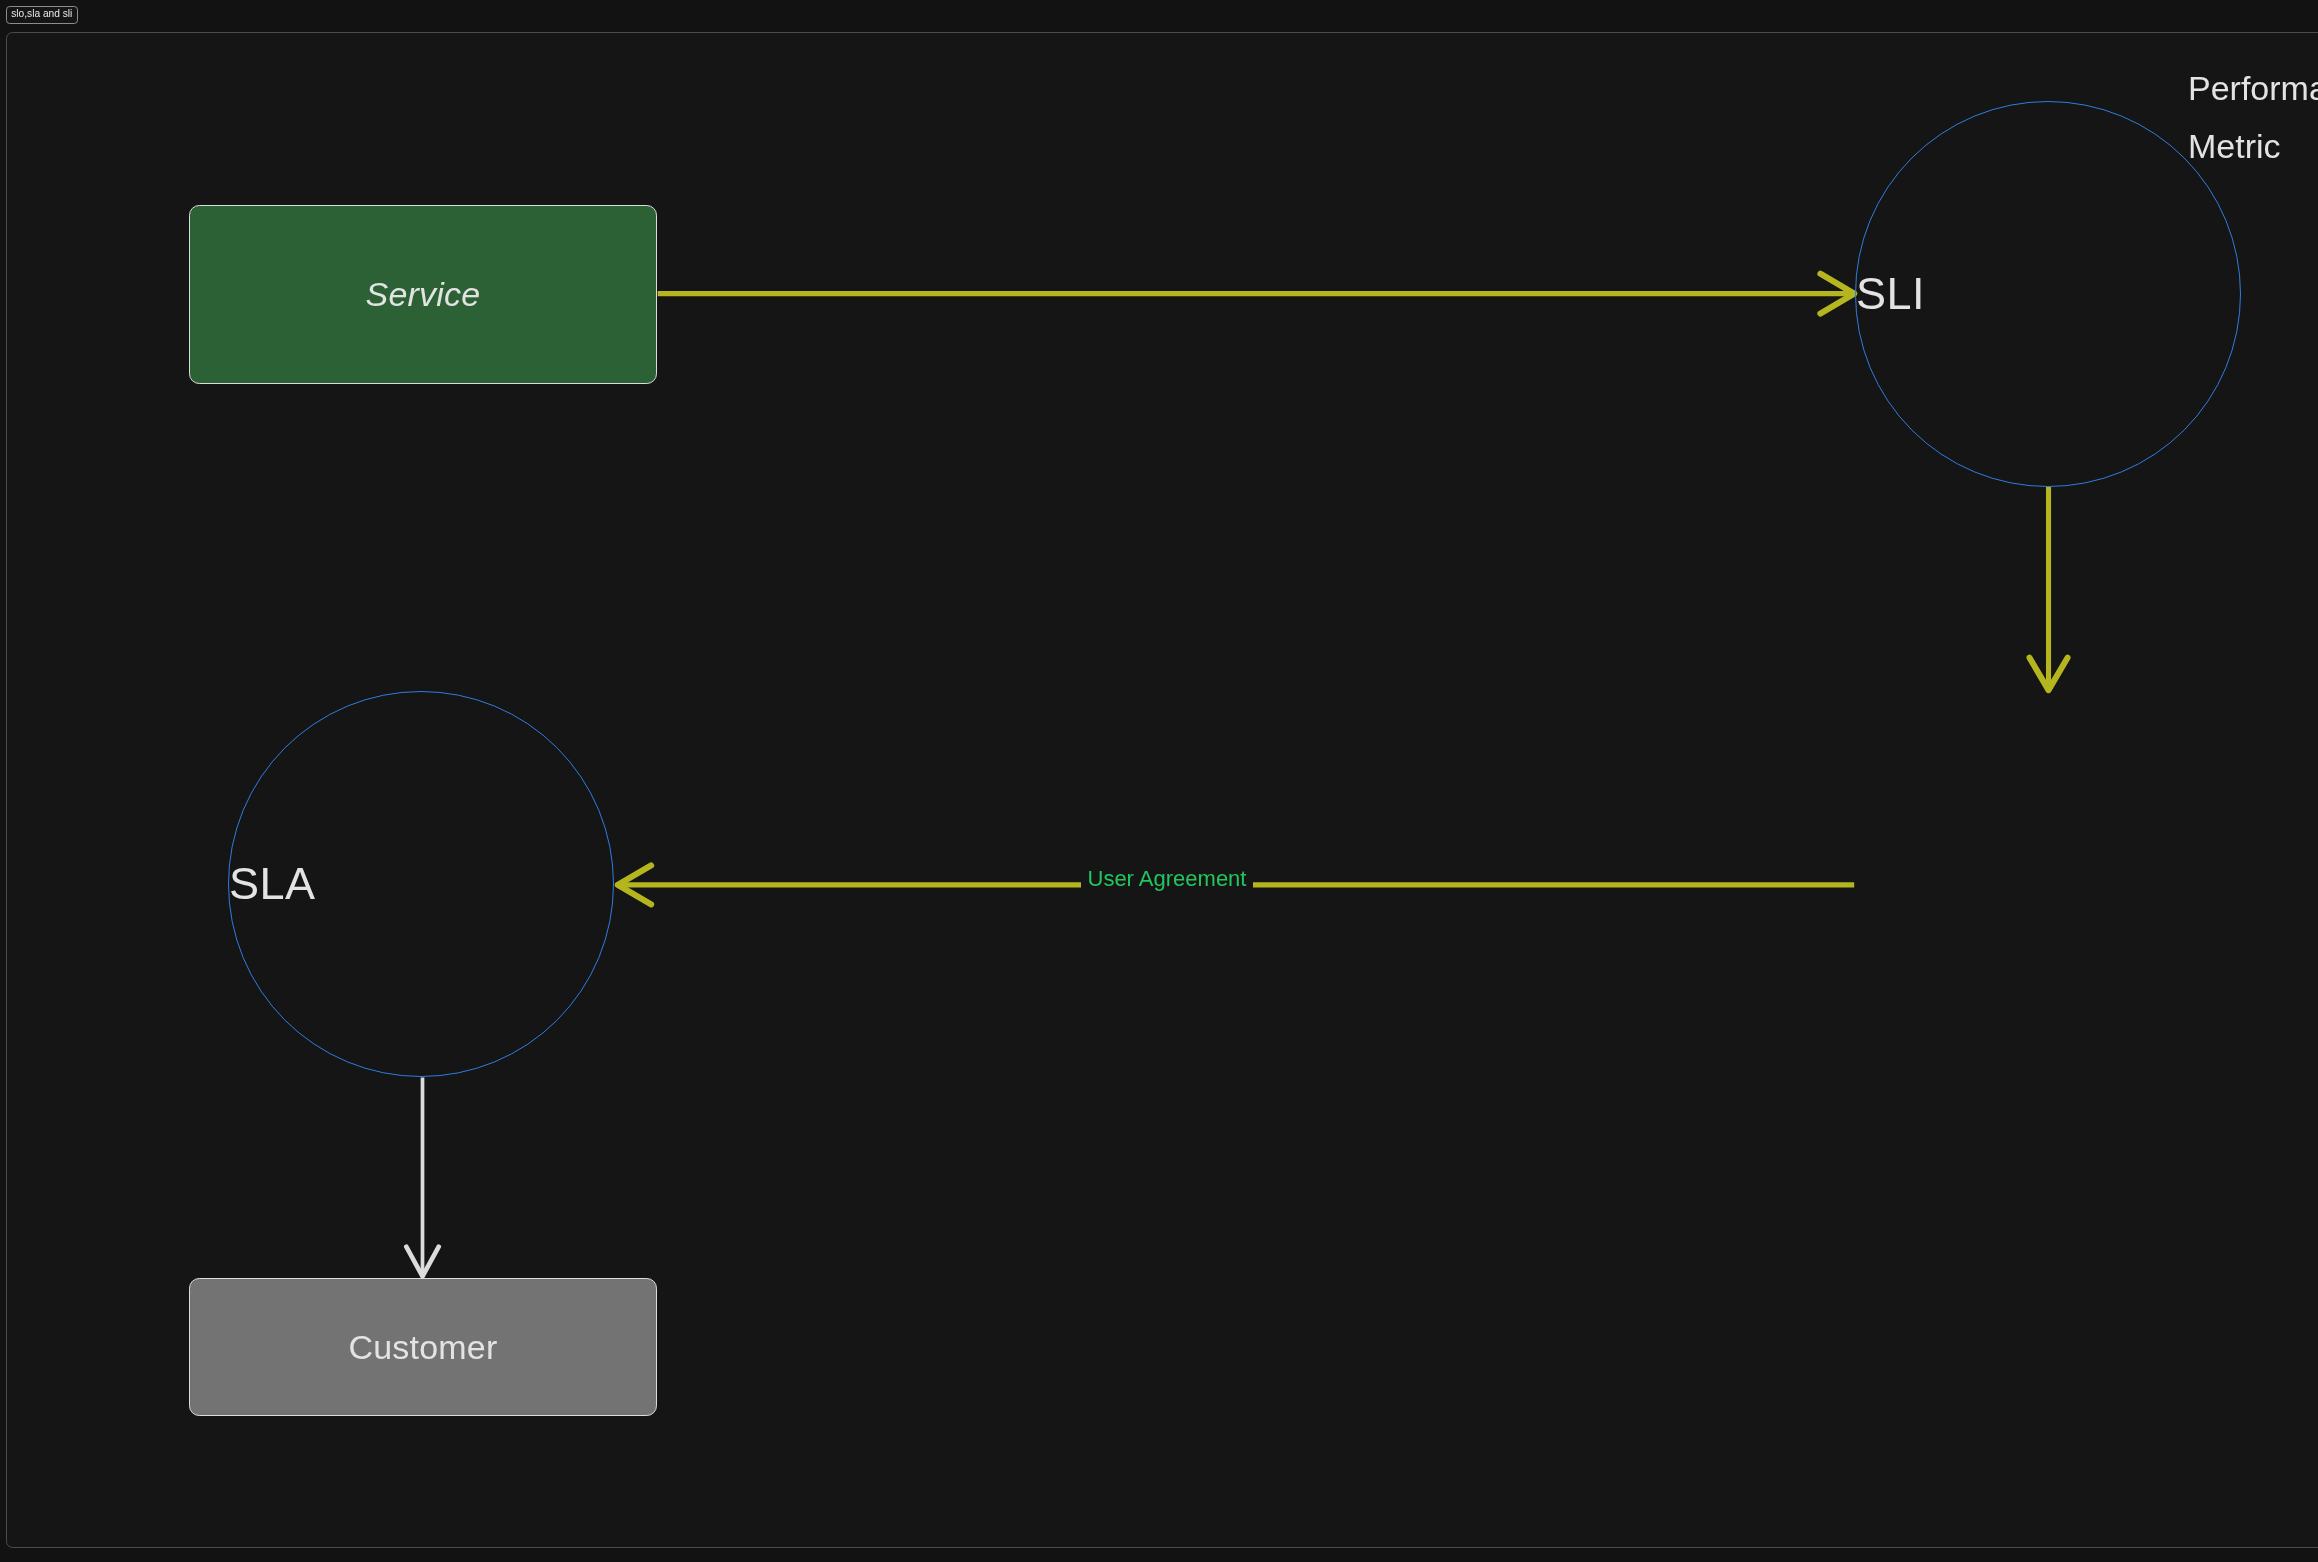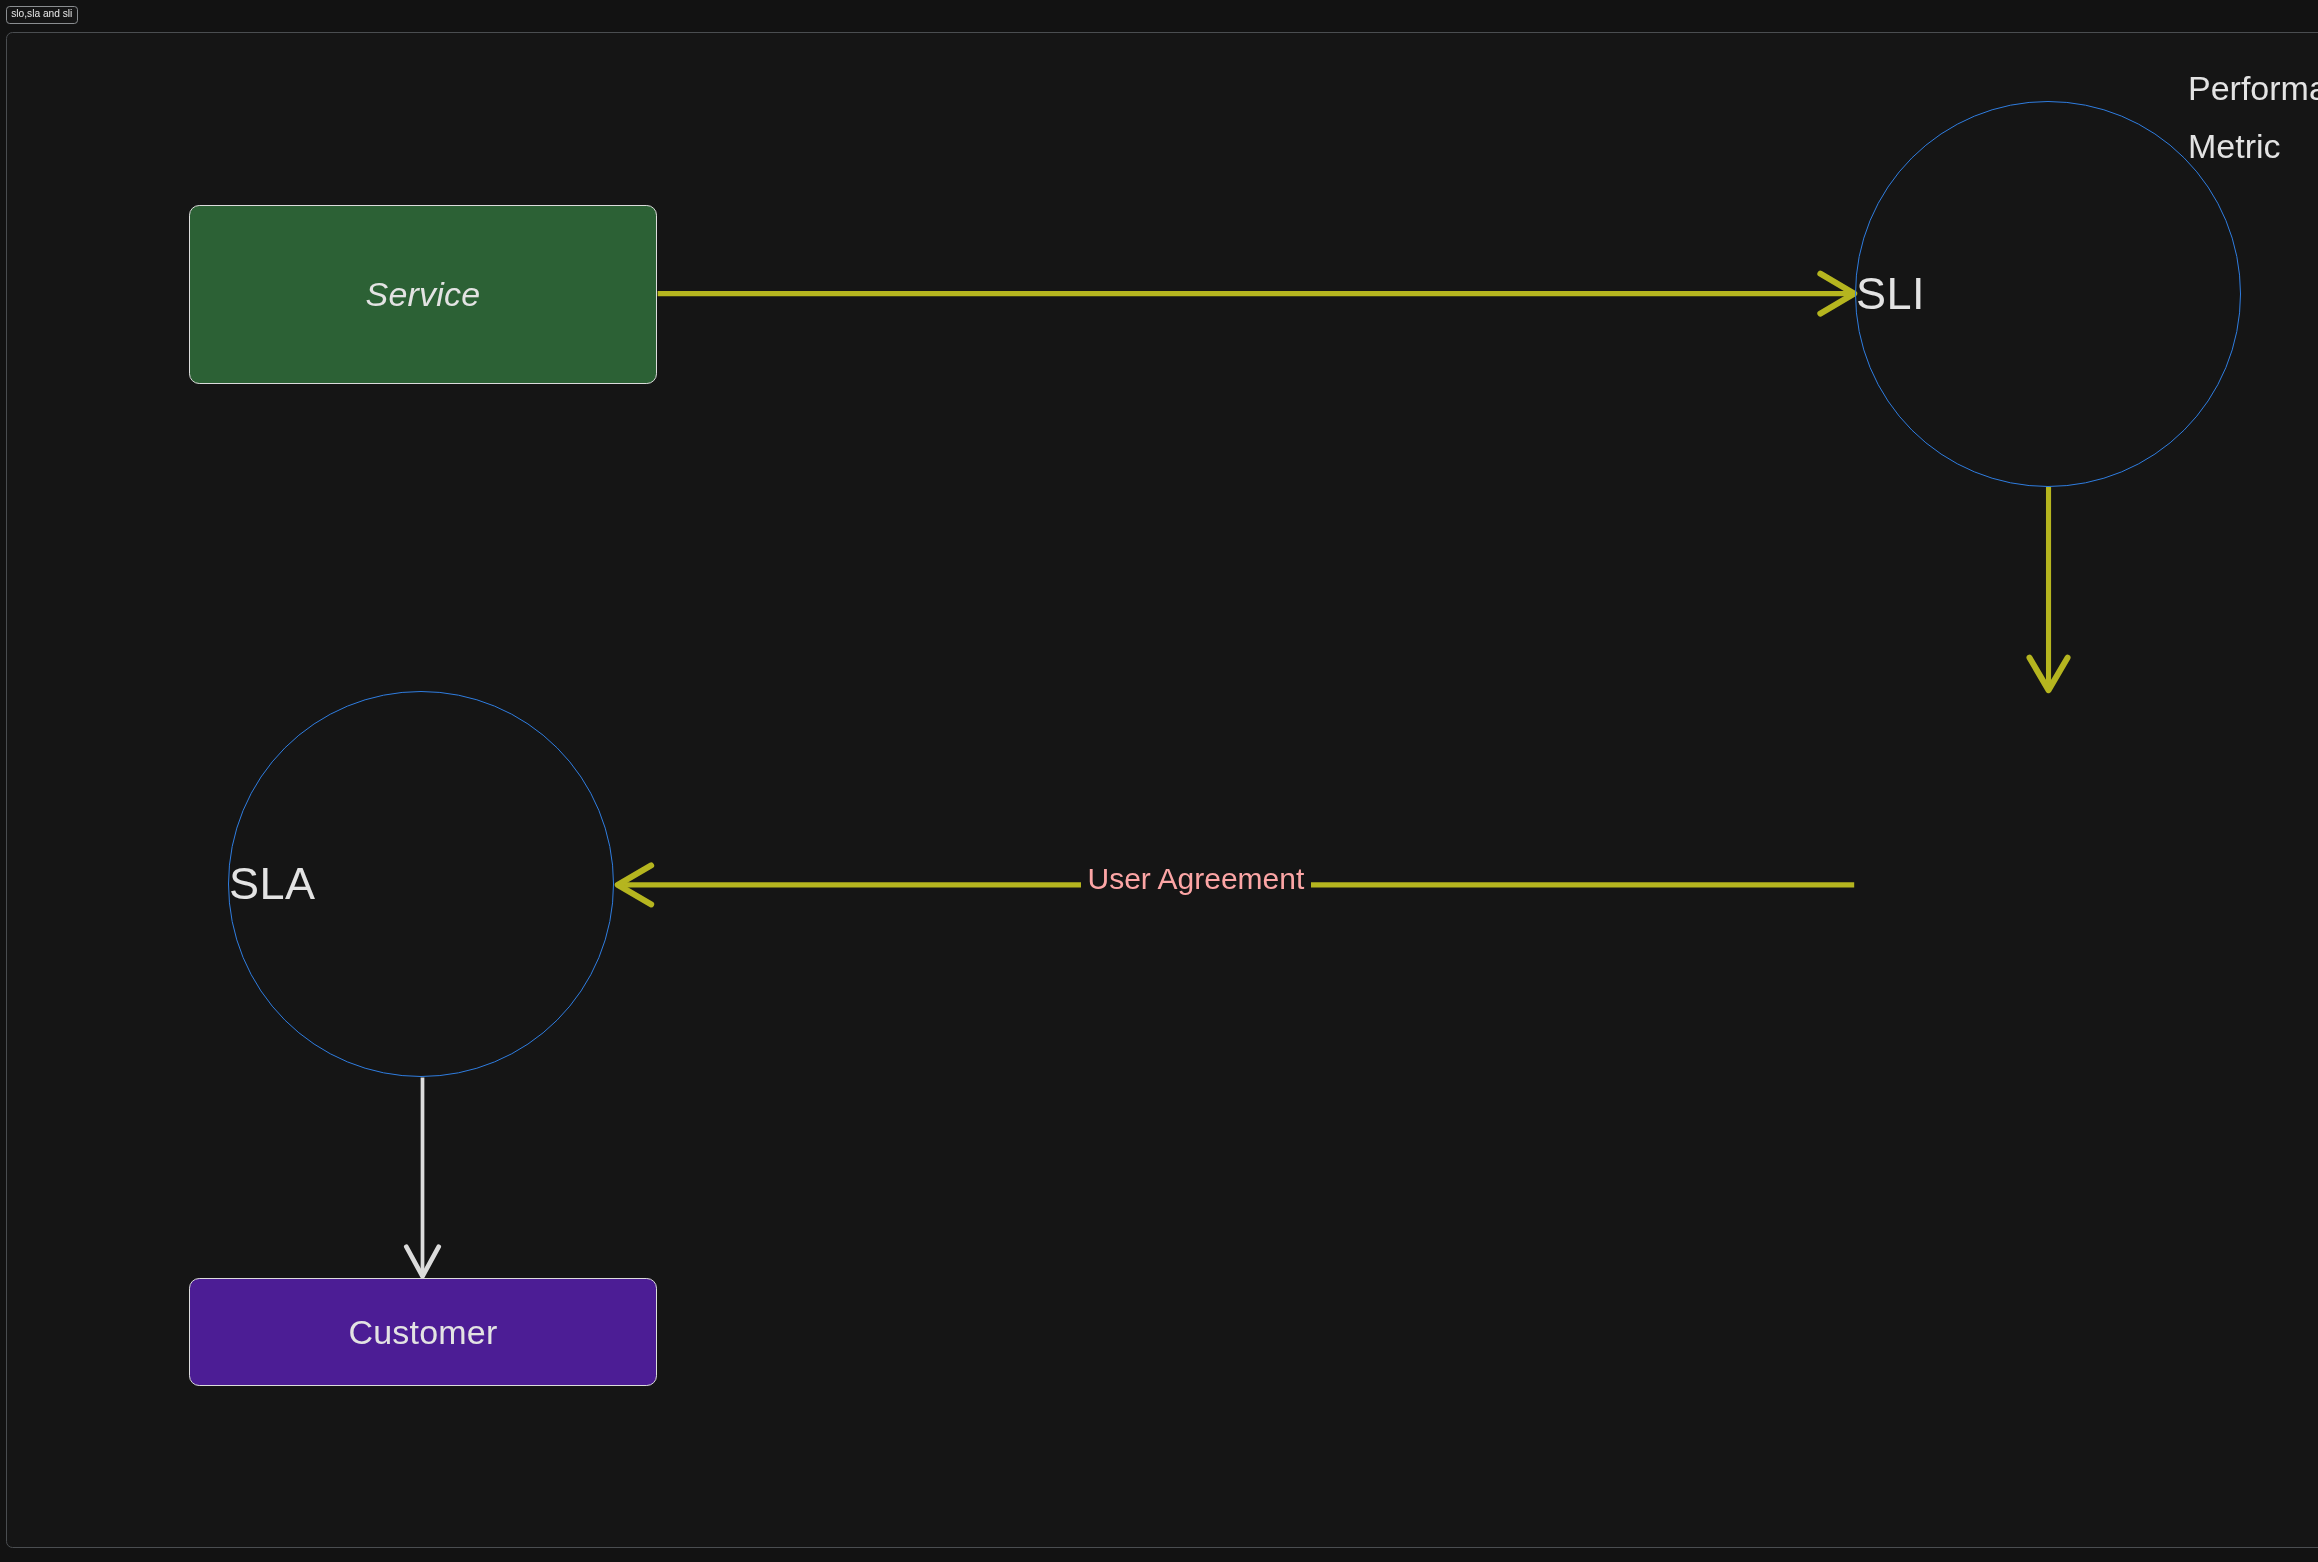--- a/index.html
+++ b/index.html
@@ -78,22 +78,22 @@
     white-space: nowrap;
   }
   #node-service {
     left: 189px; top: 205px;
     width: 468px; height: 179px;
     background: #2c6135;
     font-style: italic;
   }
   #node-customer {
     left: 189px; top: 1278px;
-    width: 468px; height: 108px;
-    background: #4c1d95;
+    width: 468px; height: 138px;
+    background: #737373;
   }
 
   
   .circle-node {
     position: absolute;
     box-sizing: border-box;
     border: 1.9px solid #2f7de0;
     border-radius: 50%;
     background: transparent;
     display: flex;
@@ -132,23 +132,23 @@
     line-height: 58px;
   }
   #text-slo-notes {
     left: 1802px; top: 1106px;
     font-size: 34px;
     line-height: 58px;
   }
   #label-user-agreement {
     position: absolute;
     left: 1081px; top: 859px;
-    font-size: 30px;
+    font-size: 22px;
     line-height: 40px;
-    color: #fca5a5;
+    color: #22c55e;
     background: #151515;
     padding: 0 6.5px;
     white-space: nowrap;
   }
 </style>
 </head>
 <body>
 
 <div id="tab-strip">
   <div id="tab-item">slo,sla and sli</div>

